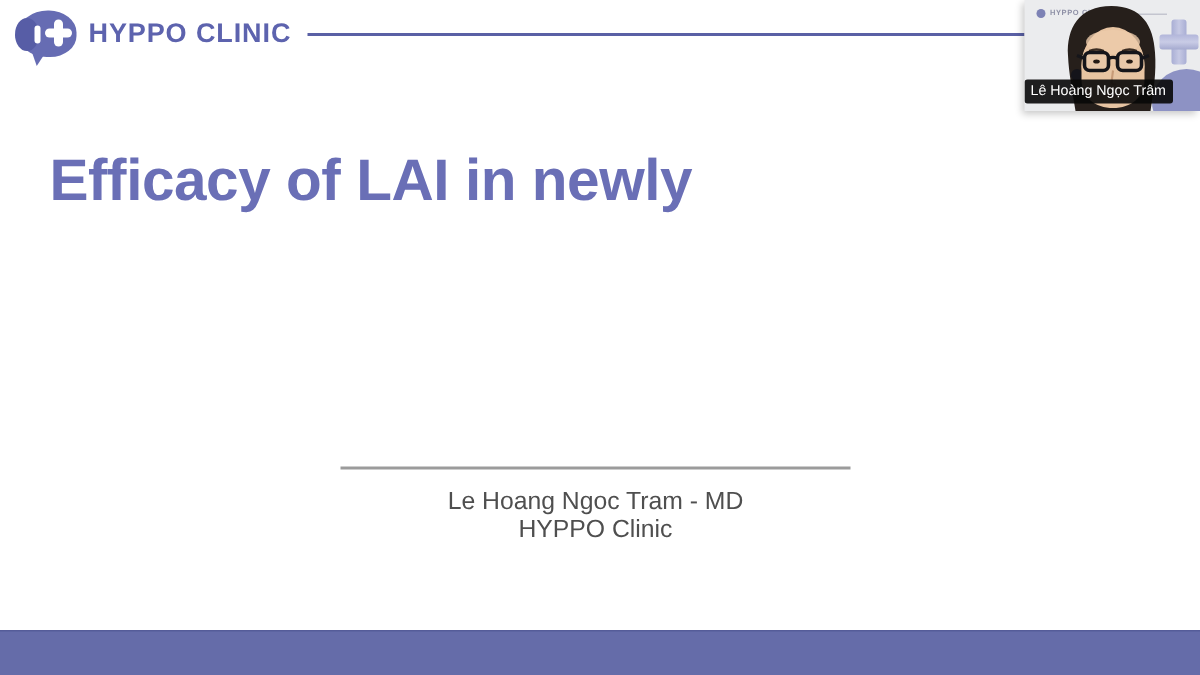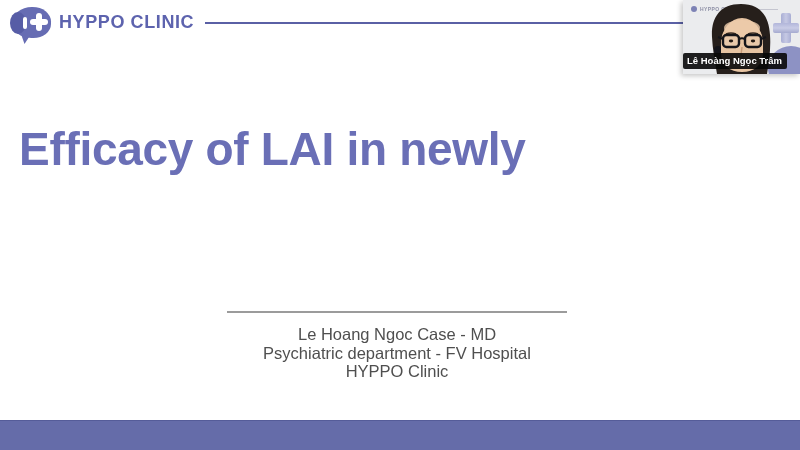--- a/index.html
+++ b/index.html
@@ -63,27 +63,26 @@
     color: #5d63ae;
   }
   .header-rule {
     position: absolute; top: 22px; left: 205px;
     width: 478px; height: 2px;
     background: #5a60a5;
   }
 
   
   .slide-title {
-    position: absolute; left: 19px; top: 92px;
+    position: absolute; left: 33px; top: 92px;
     width: 700px;
-    font-size: 46px; font-weight: bold;
+    font-size: 39px; font-weight: bold;
     line-height: 58px;
     color: #6a6fb6;
     letter-spacing: -0.3px;
-    margin-top: 28px;
   }
 
   
   .sub-divider {
     position: absolute; left: 227px; top: 311px;
     width: 340px; height: 2px;
     background: #9b9b9b;
   }
   .subtitle {
     position: absolute; left: 147px; top: 325px;
@@ -154,21 +153,21 @@
     border-radius: 50%;
   }
   .person-svg {
     position: absolute; left: 16px; top: 3px;
     width: 84px; height: 71px;
   }
   .name-tag {
     position: absolute; left: 0; bottom: 5px;
     background: rgba(8,8,8,0.9);
     color: #ffffff;
-    font-size: 9.5px; font-weight: bold;
+    font-size: 9.5px; font-weight: normal;
     padding: 2.5px 5px 3px 4px;
     border-radius: 2px;
     white-space: nowrap;
     margin-top: 39px;
   }
 </style>
 </head>
 <body>
 
 <div class="brand-wrap">
@@ -179,22 +178,21 @@
   <div class="brand-text">HYPPO CLINIC</div>
 </div>
 <div class="header-rule"></div>
 
 <div class="slide-title">
   <div>Efficacy of LAI in newly</div>
 </div>
 
 <div class="sub-divider"></div>
 <div class="subtitle">
-  <div>Le Hoang Ngoc Case - MD</div>
-  <div>Psychiatric department - FV Hospital</div>
+  <div>Le Hoang Ngoc Tram - MD</div>
   <div>HYPPO Clinic</div>
 </div>
 
 <div class="footer-band"></div>
 
 <div class="video-tile">
   <div class="tile-brand">
     <div class="tile-brand-dot"></div>
     <div class="tile-brand-text">HYPPO CLINIC</div>
     <div class="tile-brand-line"></div>

